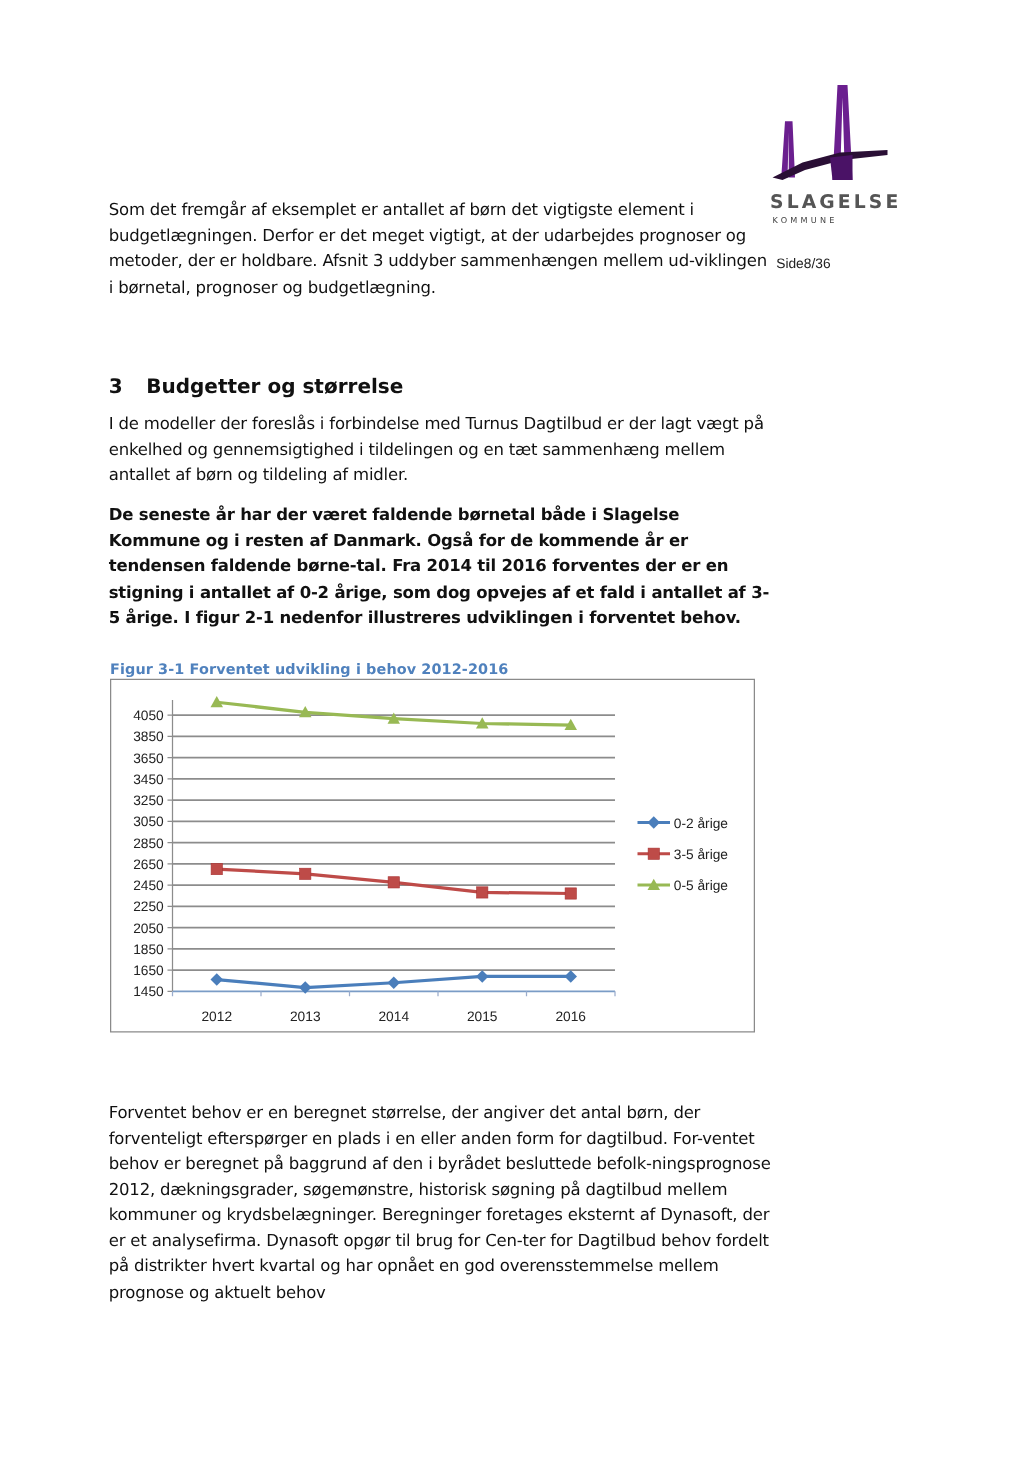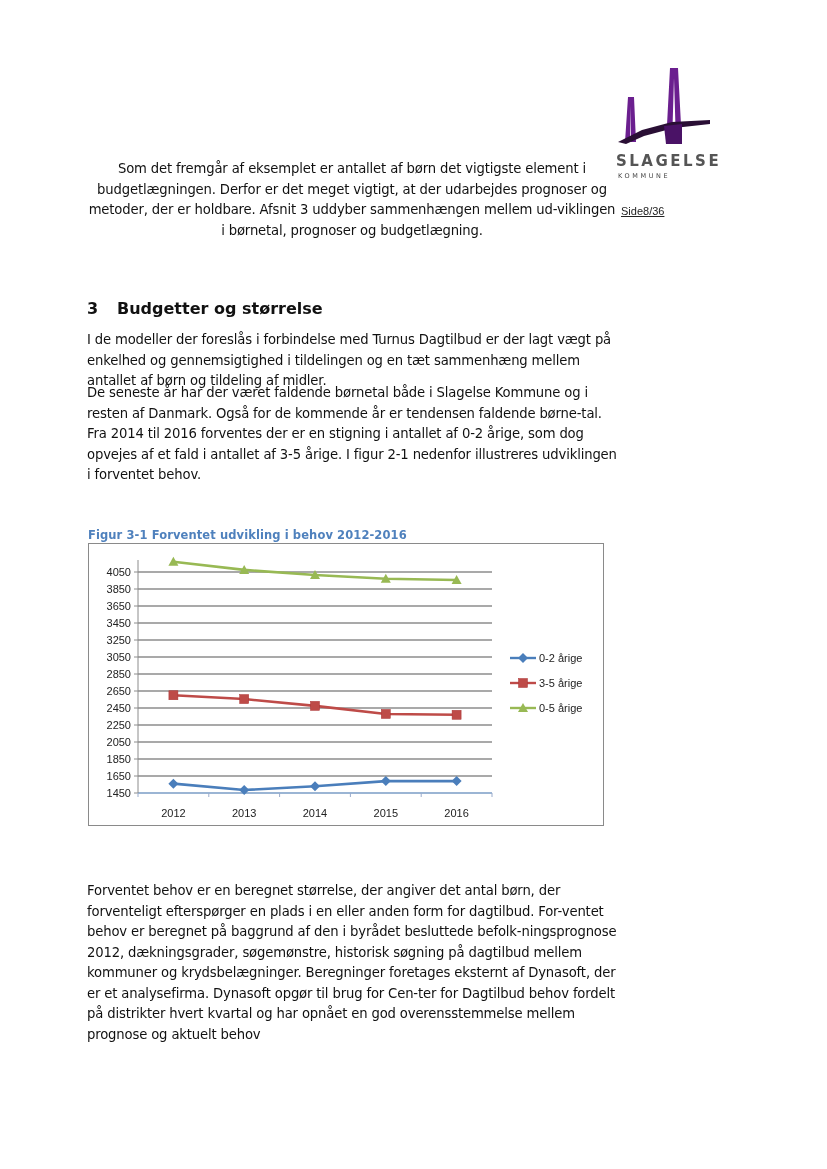--- a/index.html
+++ b/index.html
@@ -5,29 +5,29 @@
   html, body { margin: 0; padding: 0; background: #ffffff; }
   body { width: 827px; height: 1169px; position: relative; overflow: hidden;
          font-family: "DejaVu Sans", sans-serif; color: #111; }
   .logo { position: absolute; left: 612px; top: 64px; width: 100px; height: 120px; text-decoration: underline; }
   .logo svg { position: absolute; left: 0; top: 0; }
   .logo-name { position: absolute; left: 4px; top: 88px; font-family: "DejaVu Sans", sans-serif;
                font-weight: bold; font-size: 15px; letter-spacing: 2.5px; color: #555; }
   .logo-sub { position: absolute; left: 6px; top: 108px; font-family: "DejaVu Sans", sans-serif;
               font-size: 6.5px; letter-spacing: 2.6px; color: #444; }
   .page-num { position: absolute; left: 621px; top: 205px; font-family: "Liberation Sans", sans-serif;
-              font-size: 11px; color: #222; text-decoration: underline; }
+              font-size: 11px; color: #222; }
   .para { position: absolute; left: 87px; width: 530px; font-size: 13.2px; line-height: 20.5px;
           margin: 0; letter-spacing: -0.15px; }
-  .p1 { top: 159px; text-align: center; }
+  .p1 { top: 159px; }
   .heading { position: absolute; left: 87px; top: 299px; margin: 0; font-size: 16px; font-weight: bold;
              display: flex; }
   .heading .num { width: 30px; }
   .p2 { top: 330px; }
-  .p3 { top: 383px; }
+  .p3 { top: 403px; font-weight: bold; }
   .p4 { top: 865px; margin-top: 16px; }
   .fig-caption { position: absolute; left: 88px; top: 528px; font-size: 11.5px; font-weight: bold;
                  color: #4f81bd; letter-spacing: 0.1px; }
   .chart-frame { position: absolute; left: 88px; top: 543px; width: 516px; height: 283px;
                  border: 1.5px solid #8a8a8a; box-sizing: border-box; background: #fff; text-align: center; }
   .chart-svg { position: absolute; left: 0; top: 0; }
   .tick { font-family: "Liberation Sans", sans-serif; font-size: 11px; fill: #222; }
   .legend-text { font-family: "Liberation Sans", sans-serif; font-size: 11px; fill: #222; }
 </style>
 </head>

